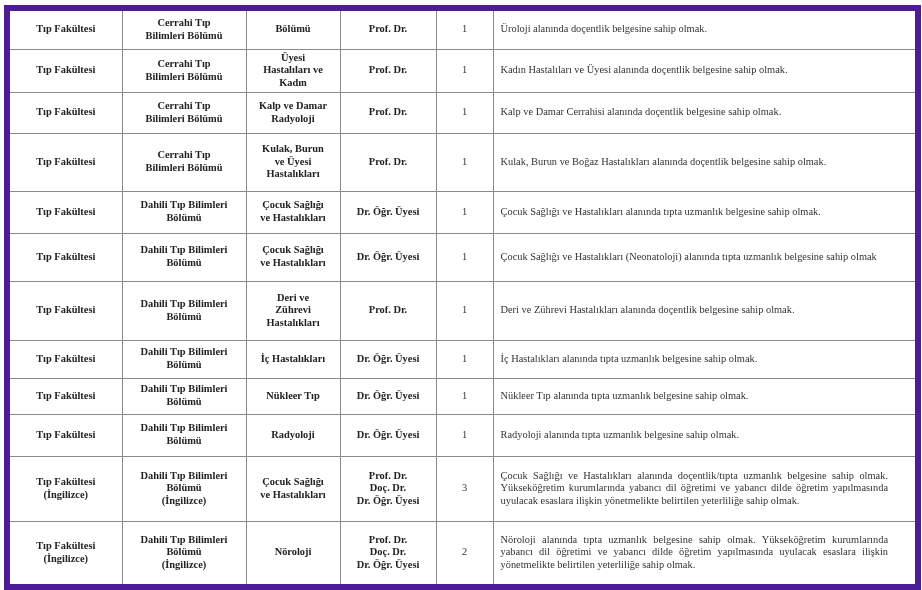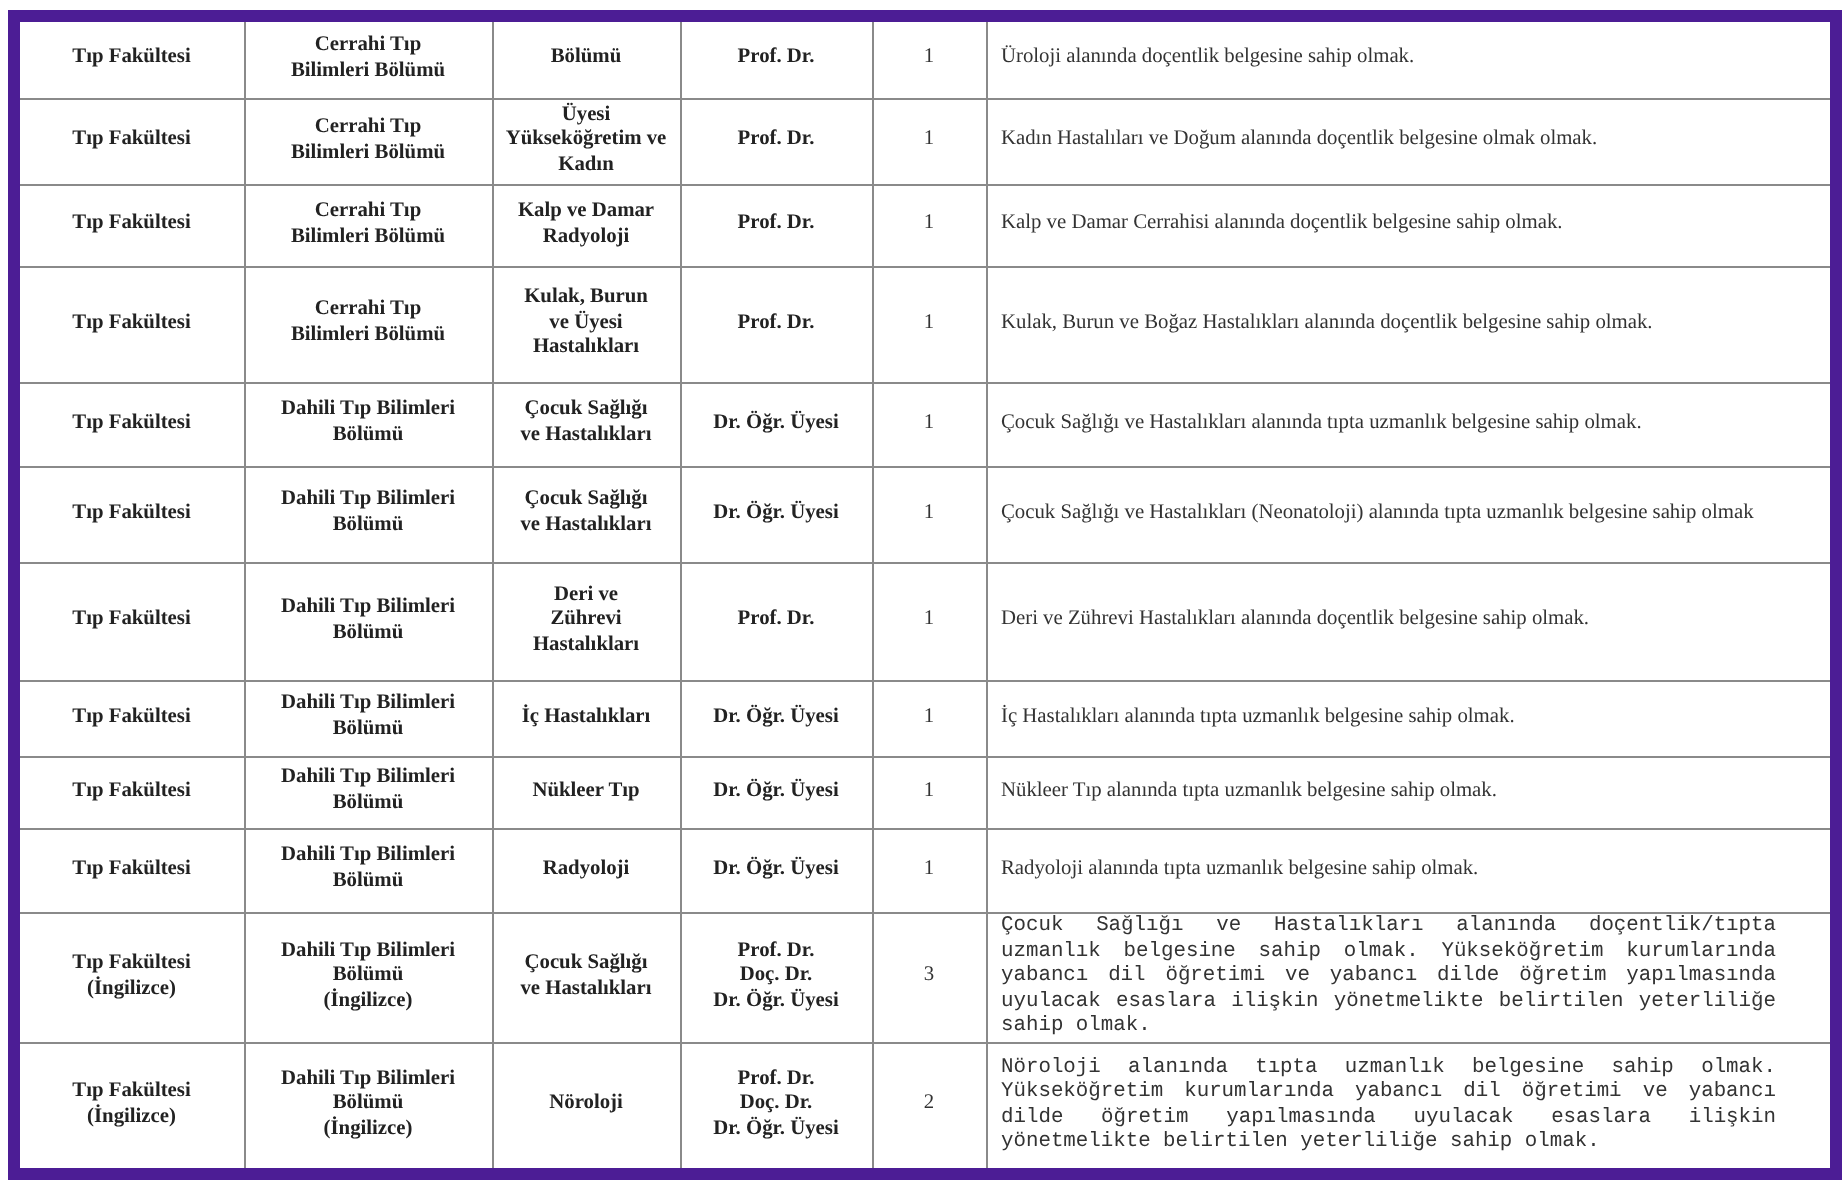--- a/index.html
+++ b/index.html
@@ -43,21 +43,20 @@
       color: #333;
     }
     #doc-table td.c-desc {
       text-align: left;
       padding-left: 7px;
       padding-right: 27px;
       color: #333;
     }
     #doc-table td.c-desc.justify {
       text-align: justify;
-      font-family: Liberation Mono, monospace;
     }
     .ml span { display: block; }
   </style>
 </head>
 <body>
 
 <table id="doc-table">
   <colgroup>
     <col style="width:115px">
     <col style="width:124px">
@@ -87,28 +86,28 @@
       <tr style="height: 43px;">
     <td class="c-fac ml">
           <span>Tıp Fakültesi</span>
         </td>
     <td class="c-dept ml">
           <span>Cerrahi Tıp</span>
           <span>Bilimleri Bölümü</span>
         </td>
     <td class="c-field ml">
           <span>Üyesi</span>
-          <span>Yükseköğretim ve</span>
+          <span>Hastalıları ve</span>
           <span>Kadın</span>
         </td>
     <td class="c-title ml">
           <span>Prof. Dr.</span>
         </td>
     <td class="c-count">1</td>
-    <td class="c-desc">Kadın Hastalıları ve Doğum alanında doçentlik belgesine olmak olmak.</td>
+    <td class="c-desc">Kadın Hastalıları ve Üyesi alanında doçentlik belgesine sahip olmak.</td>
   </tr>
       <tr style="height: 41px;">
     <td class="c-fac ml">
           <span>Tıp Fakültesi</span>
         </td>
     <td class="c-dept ml">
           <span>Cerrahi Tıp</span>
           <span>Bilimleri Bölümü</span>
         </td>
     <td class="c-field ml">

